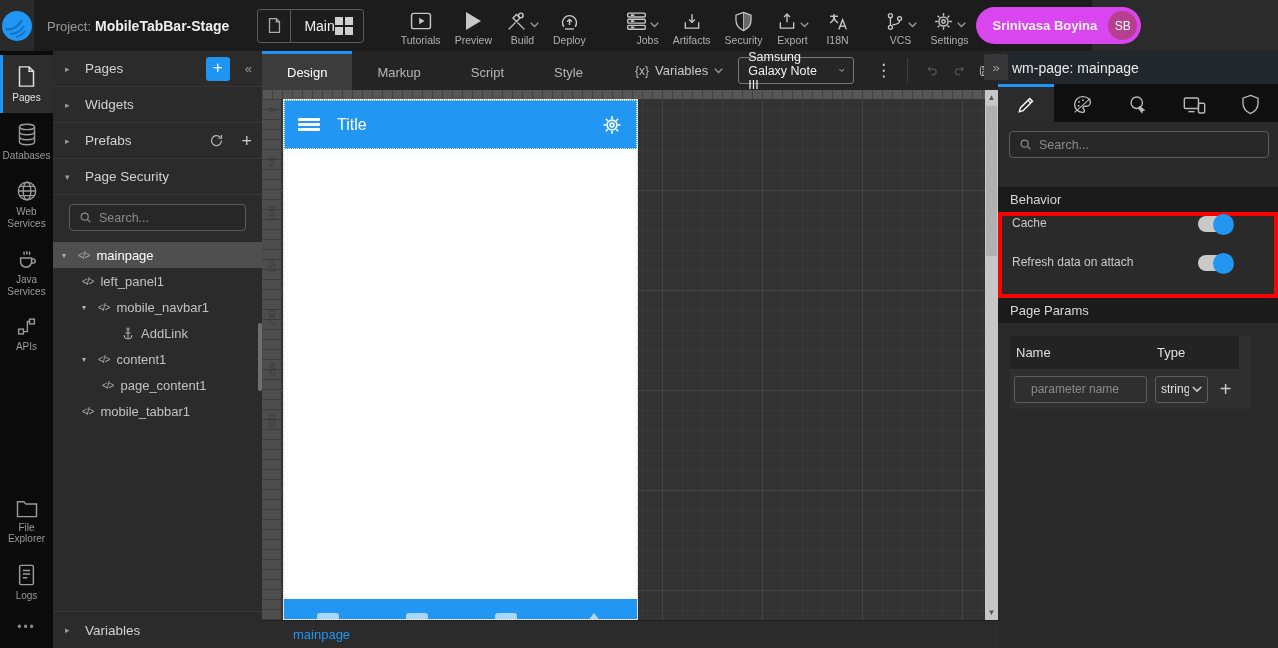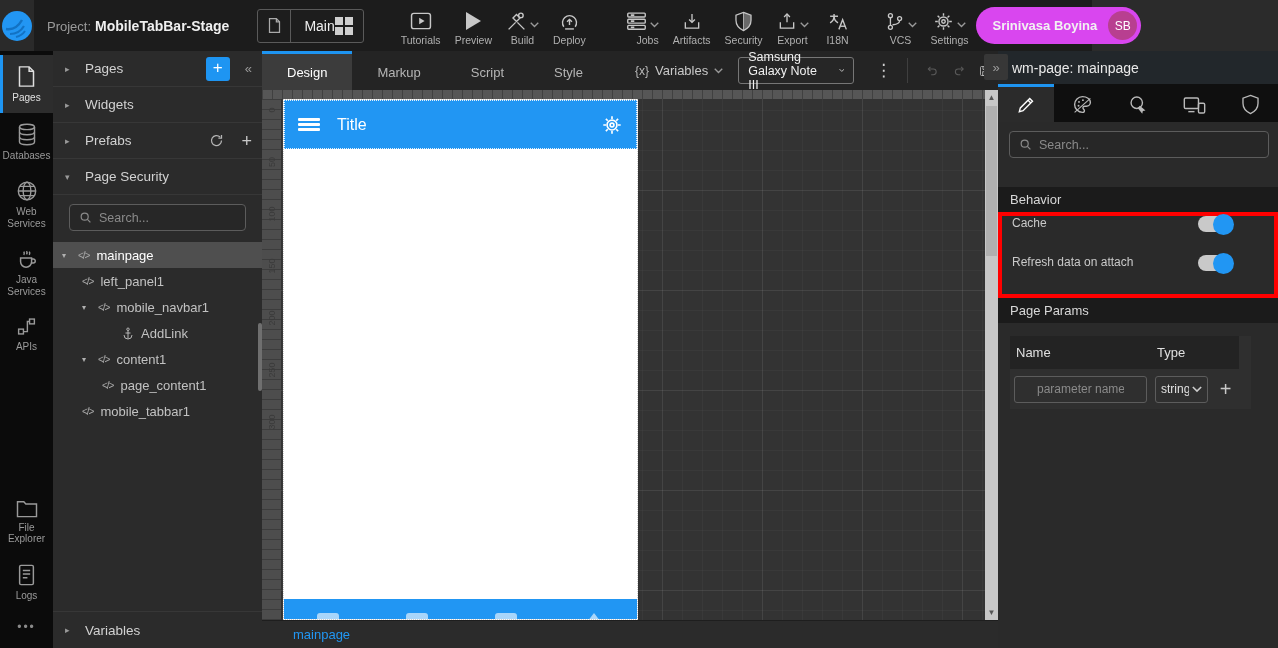--- a/index.html
+++ b/index.html
@@ -136,21 +136,21 @@
   .beh-row { height:39px; display:flex; align-items:flex-start; padding:0 42px 0 10px; }
   .beh-row .lbl { flex:1; font-size:12px; color:#c9c9c9; }
   .toggle { width:34px; height:16px; background:#c9c9c9; border-radius:8px; position:relative; }
   .toggle::after { content:""; position:absolute; width:21px; height:21px; border-radius:50%;
     background:#2196f3; right:-2px; top:-2.5px; }
   .params-table { margin:13px 27px 0 12px; display:grid; grid-template-columns:141px 61px 27px; background:#2f2f2f; }
   .pt-head { background:#232323; height:33px; display:flex; align-items:center; padding-left:6px;
     font-size:13px; color:#e0e0e0; }
   .pt-cell { height:40px; display:flex; align-items:center; padding:0 4px; }
   .pt-input { width:100%; height:27px; border:1px solid #5c5c5c; border-radius:3px; background:transparent;
-    color:#ccc; font-size:12px; padding:0 22px; outline:none; font-family:"Liberation Sans",sans-serif; }
+    color:#ccc; font-size:12px; padding:0 16px; outline:none; font-family:"Liberation Sans",sans-serif; }
   .type-sel { width:100%; height:27px; border:1px solid #5c5c5c; border-radius:3px; display:flex;
     align-items:center; padding:0 5px; gap:3px; font-size:12px; color:#e0e0e0; }
   .type-sel .tv { flex:1; overflow:hidden; white-space:nowrap; }
   .pt-plus { justify-content:center; font-size:20px; color:#c9c9c9; }
 </style>
 </head>
 <body>
 
 <div class="topbar">
   <div class="logo-box">

